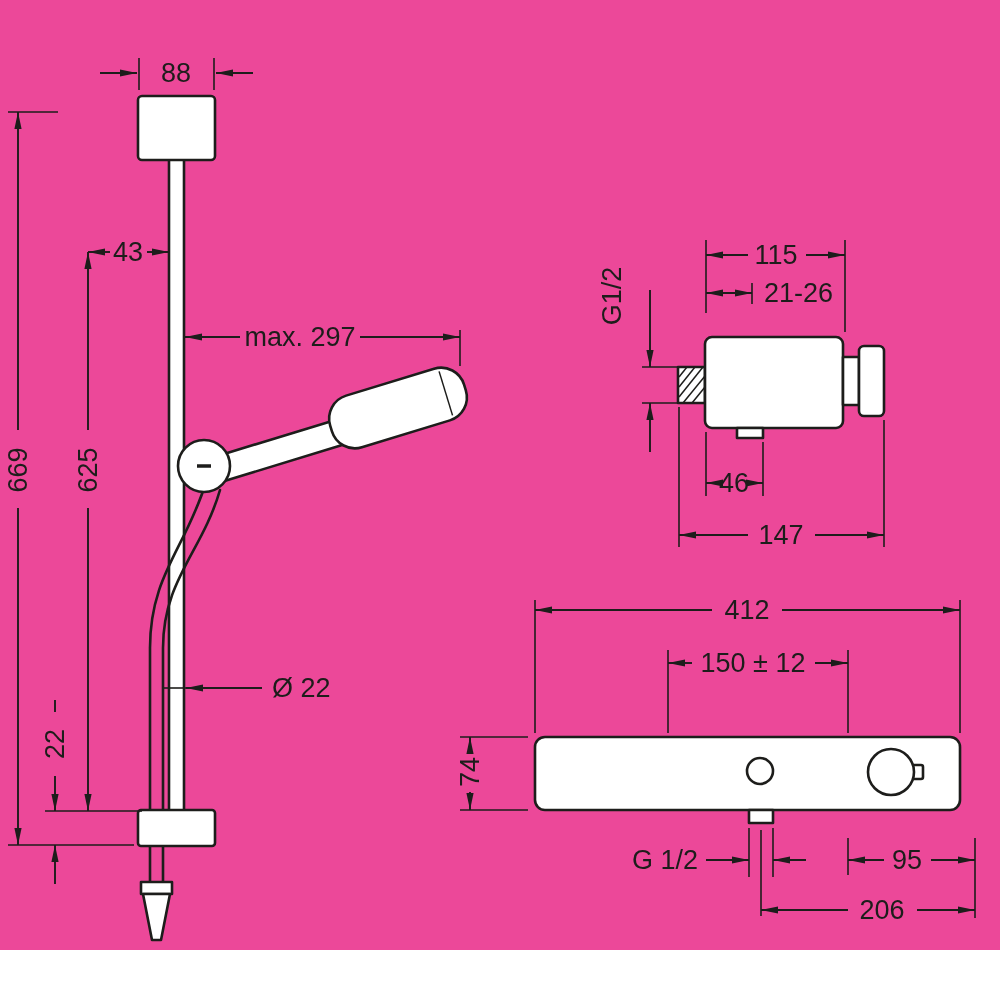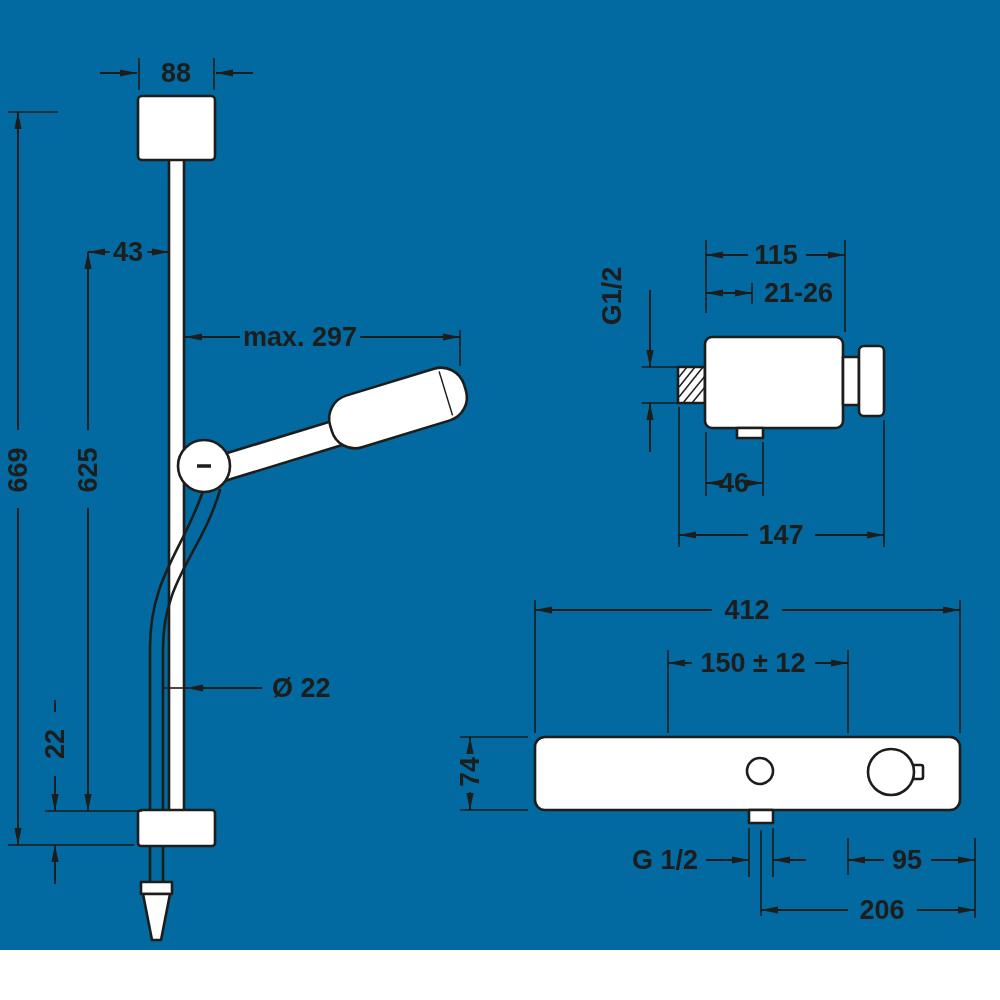--- a/index.html
+++ b/index.html
@@ -1,16 +1,16 @@
 <!DOCTYPE html>
 <html><head>
 <meta charset="utf-8">
 <style>
   html,body{margin:0;padding:0;background:#ffffff;}
-  #canvas{position:relative;width:1000px;height:950px;background:#0369a1;overflow:hidden;font-weight:bold;}
+  #canvas{position:relative;width:1000px;height:950px;background:#ec4899;overflow:hidden;}
   svg{display:block;}
   .o  {fill:#ffffff;stroke:#1d1d1b;stroke-width:2.6;stroke-linejoin:round;}
   .ln {fill:none;stroke:#1d1d1b;stroke-width:2.6;stroke-linecap:round;}
   .d  {fill:none;stroke:#1d1d1b;stroke-width:1.9;}
   .e  {fill:none;stroke:#1d1d1b;stroke-width:1.6;}
   .h  {fill:none;stroke:#1d1d1b;stroke-width:1.5;}
   text{font-family:"Liberation Sans", sans-serif;font-size:27px;fill:#1d1d1b;}
   .mid{text-anchor:middle}
   .st {text-anchor:start}
   .en {text-anchor:end}

